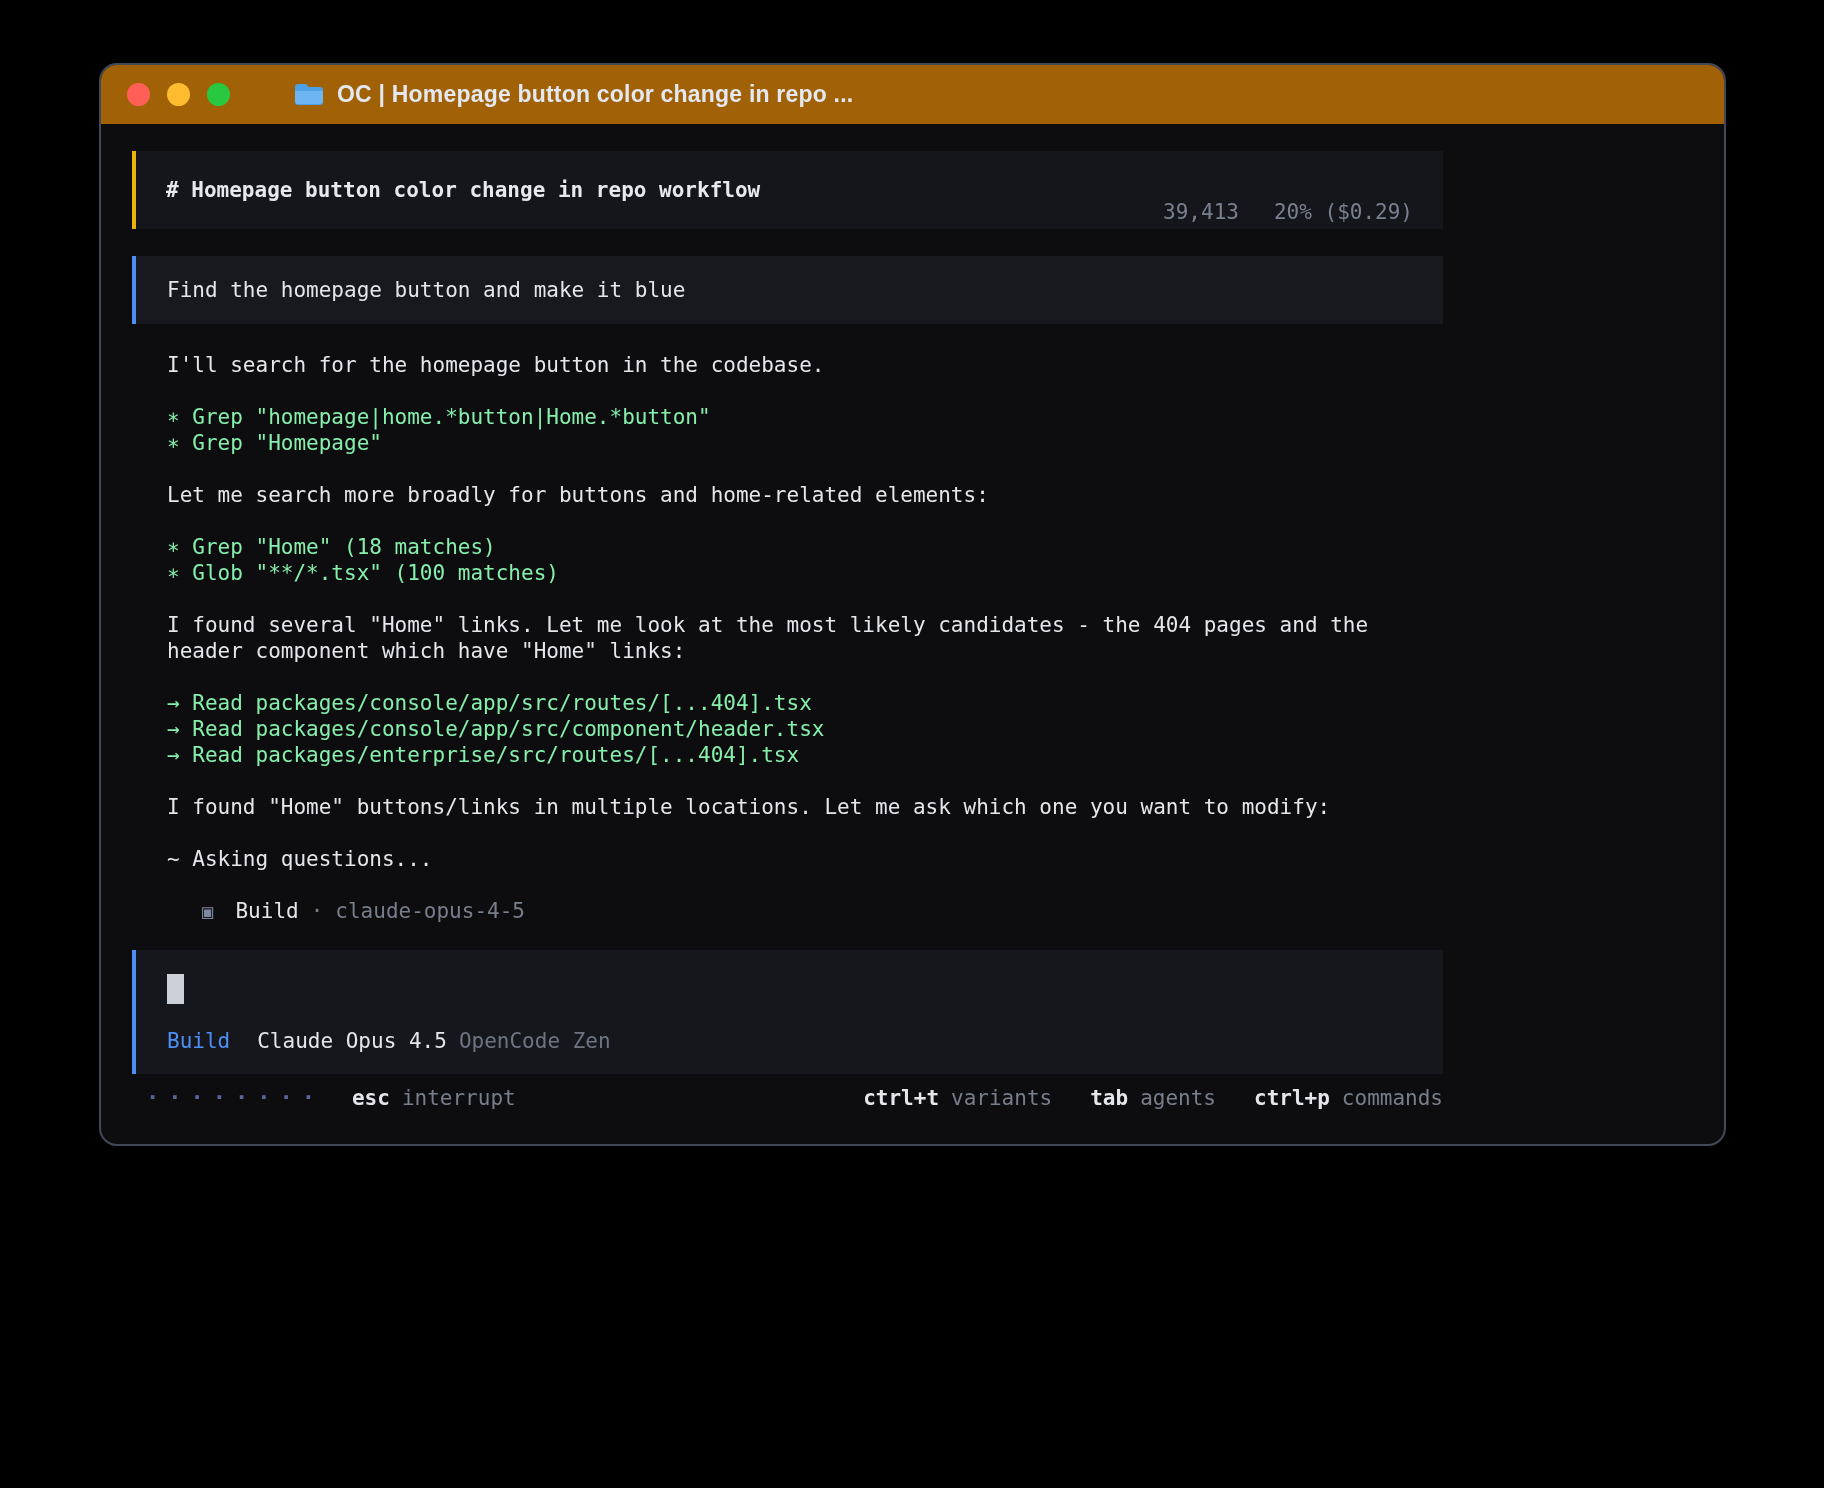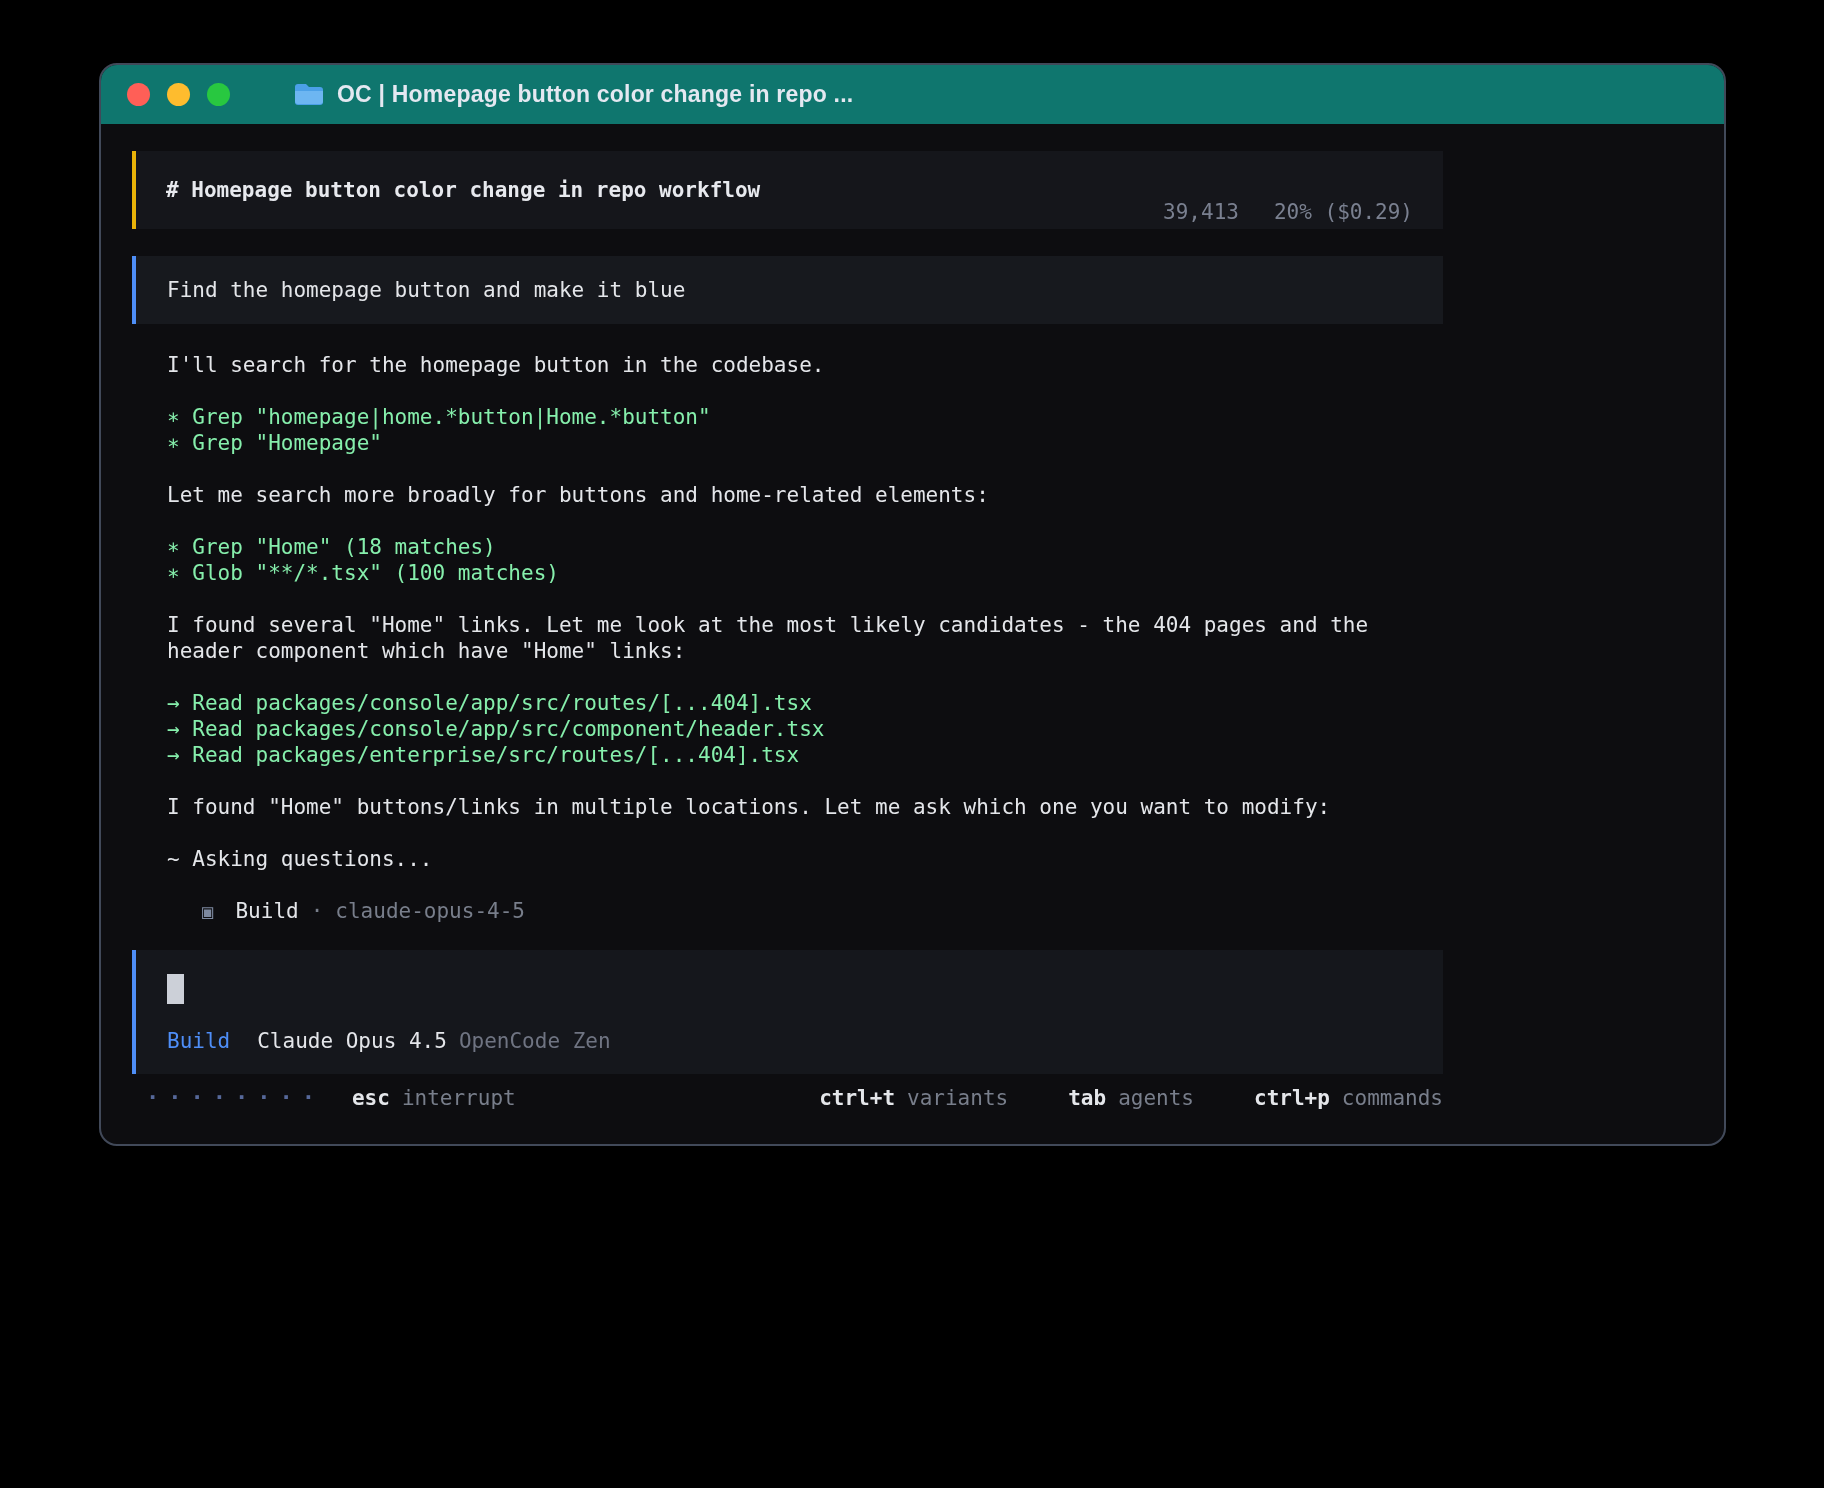--- a/index.html
+++ b/index.html
@@ -12,21 +12,21 @@
   }
   .window {
     position: absolute; left: 99px; top: 63px;
     width: 1627px; height: 1083px;
     background: #0d0d10;
     border: 2px solid #414959;
     border-radius: 18px;
     overflow: hidden;
   }
   .titlebar {
-    height: 59px; background: #0f766e;
+    height: 59px; background: #a16207;
     display: flex; align-items: center;
     padding: 0 26px;
   }
   .lights { display: flex; align-items: center; }
   .light { width: 23px; height: 23px; border-radius: 50%; margin-right: 17px; }
   .light.red { background: #ff5f57; }
   .light.yellow { background: #febc2e; }
   .light.green { background: #28c840; }
   .folder { margin-left: 46px; margin-right: 13px; display: flex; align-items: center; }
   .wtitle {
@@ -79,21 +79,21 @@
   .model { color: #e4e6ea; margin-left: 27px; }
   .provider { color: #6f7482; margin-left: 12px; }
   .statusbar {
     margin-top: 8px; height: 32px;
     display: flex; align-items: center; justify-content: space-between;
   }
   .sb-left { display: flex; align-items: center; }
   .spinner { color: #56689a; letter-spacing: 9px; margin: 0 28px 0 14px; font-size: 22px; font-weight: bold; }
   .kbd { font-weight: bold; color: #e4e6ea; }
   .kdesc { color: #787e8b; margin-left: 12px; }
-  .sb-right { display: flex; gap: 60px; }
+  .sb-right { display: flex; gap: 38px; }
   .shortcut { display: flex; align-items: baseline; }
 </style>
 </head>
 <body>
 
 <div class="window">
   <div class="titlebar">
     <div class="lights">
       <span class="light red"></span>
       <span class="light yellow"></span>

